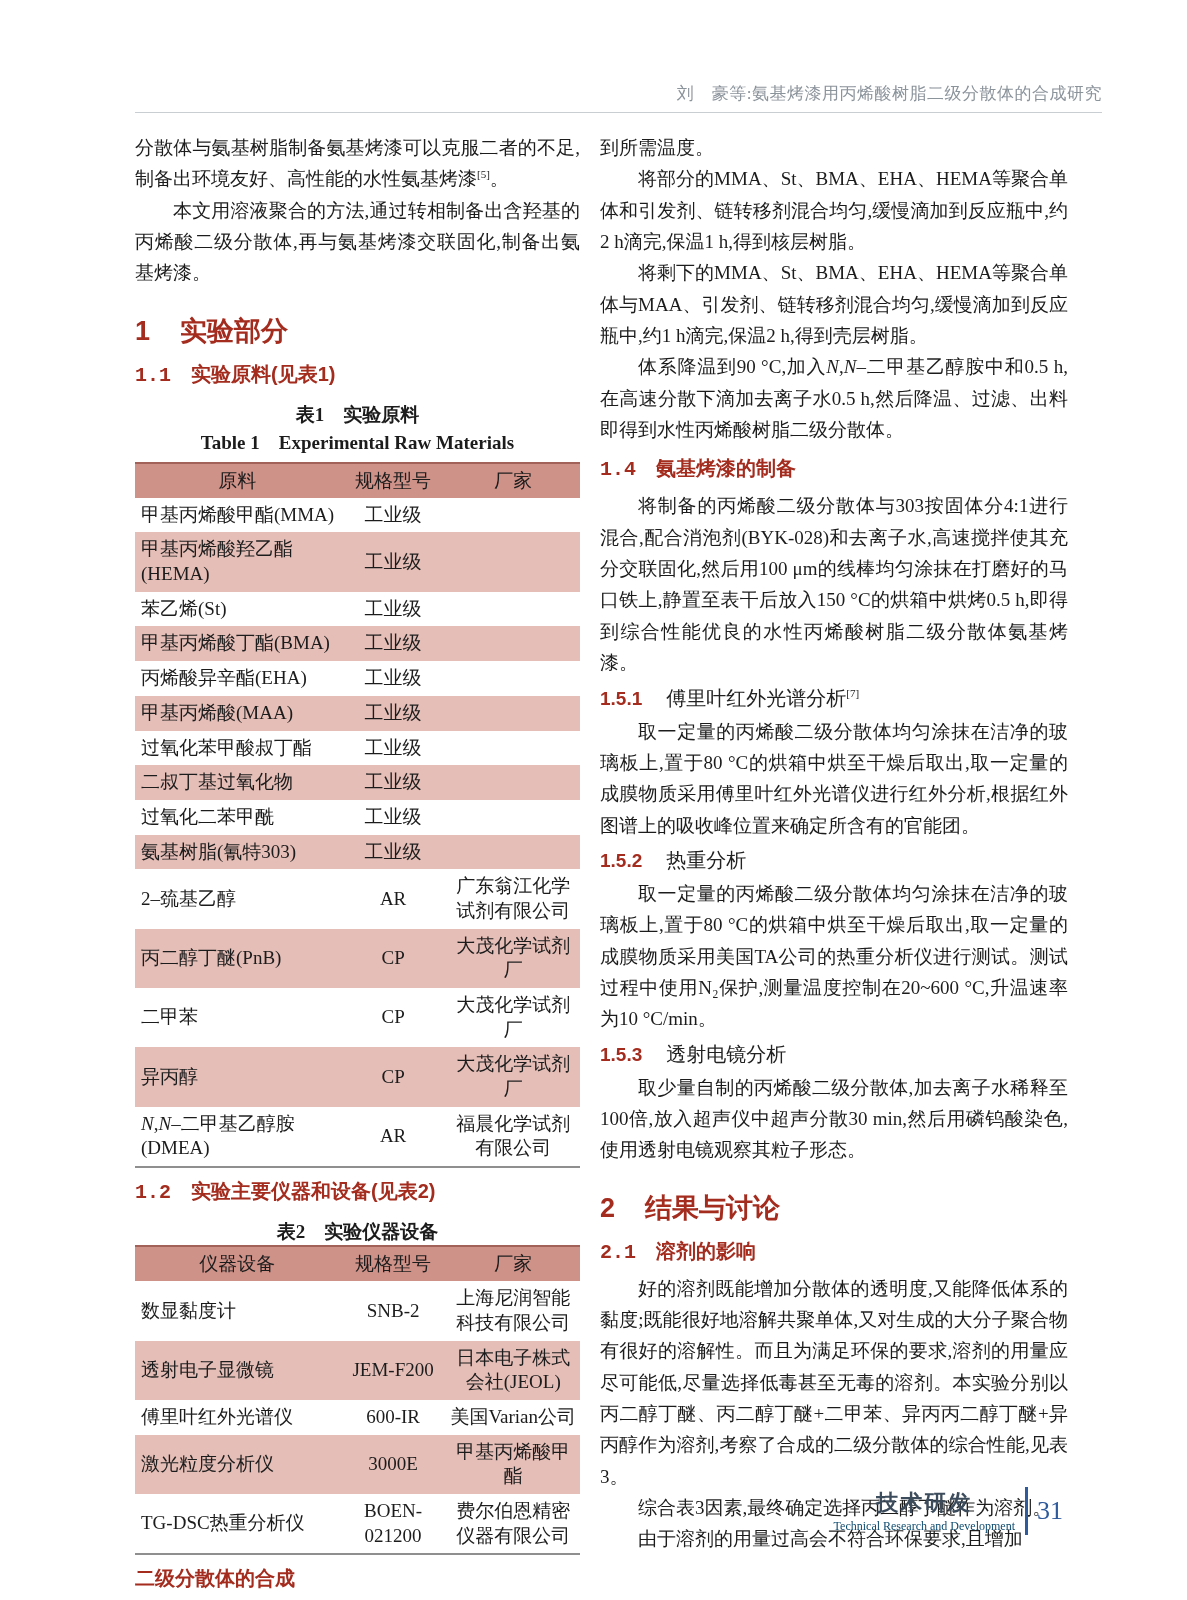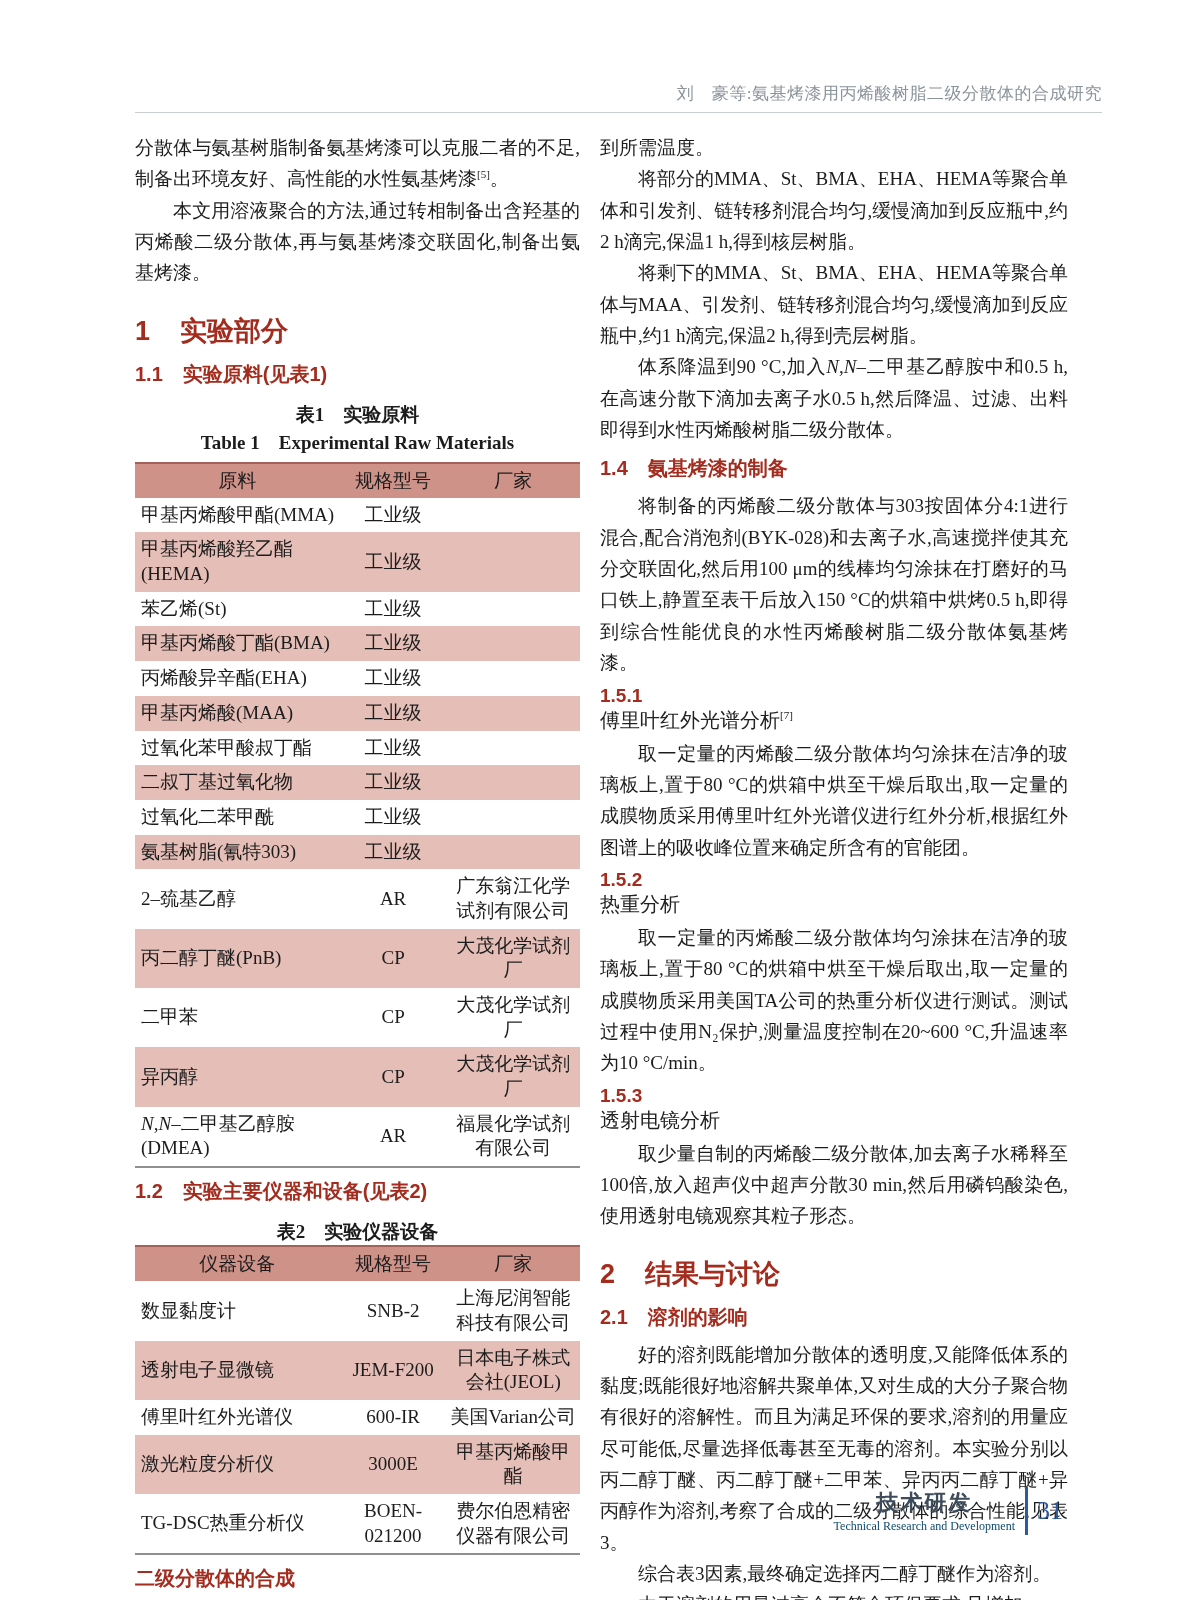--- a/index.html
+++ b/index.html
@@ -28,22 +28,22 @@
     display:flex;align-items:baseline;margin:24px 0 12px;
     font-family:"Liberation Sans","DejaVu Sans",sans-serif;font-weight:bold;
     font-size:27px;color:#a32c1e;
   }
   .h1red .num{margin-right:30px;}
   .h2red{
     display:flex;align-items:baseline;margin:10px 0 8px;
     font-family:"Liberation Sans","DejaVu Sans",sans-serif;font-weight:bold;
     font-size:20px;color:#a32c1e;
   }
-  .h2red .num{margin-right:20px;}
-  .h3mix{display:flex;align-items:baseline;margin:6px 0 4px;font-size:20px;flex-direction:column;}
+  .h2red .num{margin-right:20px;font-family:Liberation Mono, monospace;}
+  .h3mix{display:flex;align-items:baseline;margin:6px 0 4px;font-size:20px;}
   .h3mix .num{
     font-family:"Liberation Sans","DejaVu Sans",sans-serif;
     font-size:19px;font-weight:bold;color:#a32c1e;margin-right:24px;
   }
   .h3mix .ttl{font-family:"Liberation Serif","DejaVu Serif",serif;color:#222;font-weight:normal;}
   sup{font-size:11px;line-height:0;}
   
   .cap-cn{text-align:center;font-weight:bold;font-size:19px;margin-top:14px;}
   .cap-en{text-align:center;font-weight:bold;font-size:19px;margin:2px 0 6px;}
   

